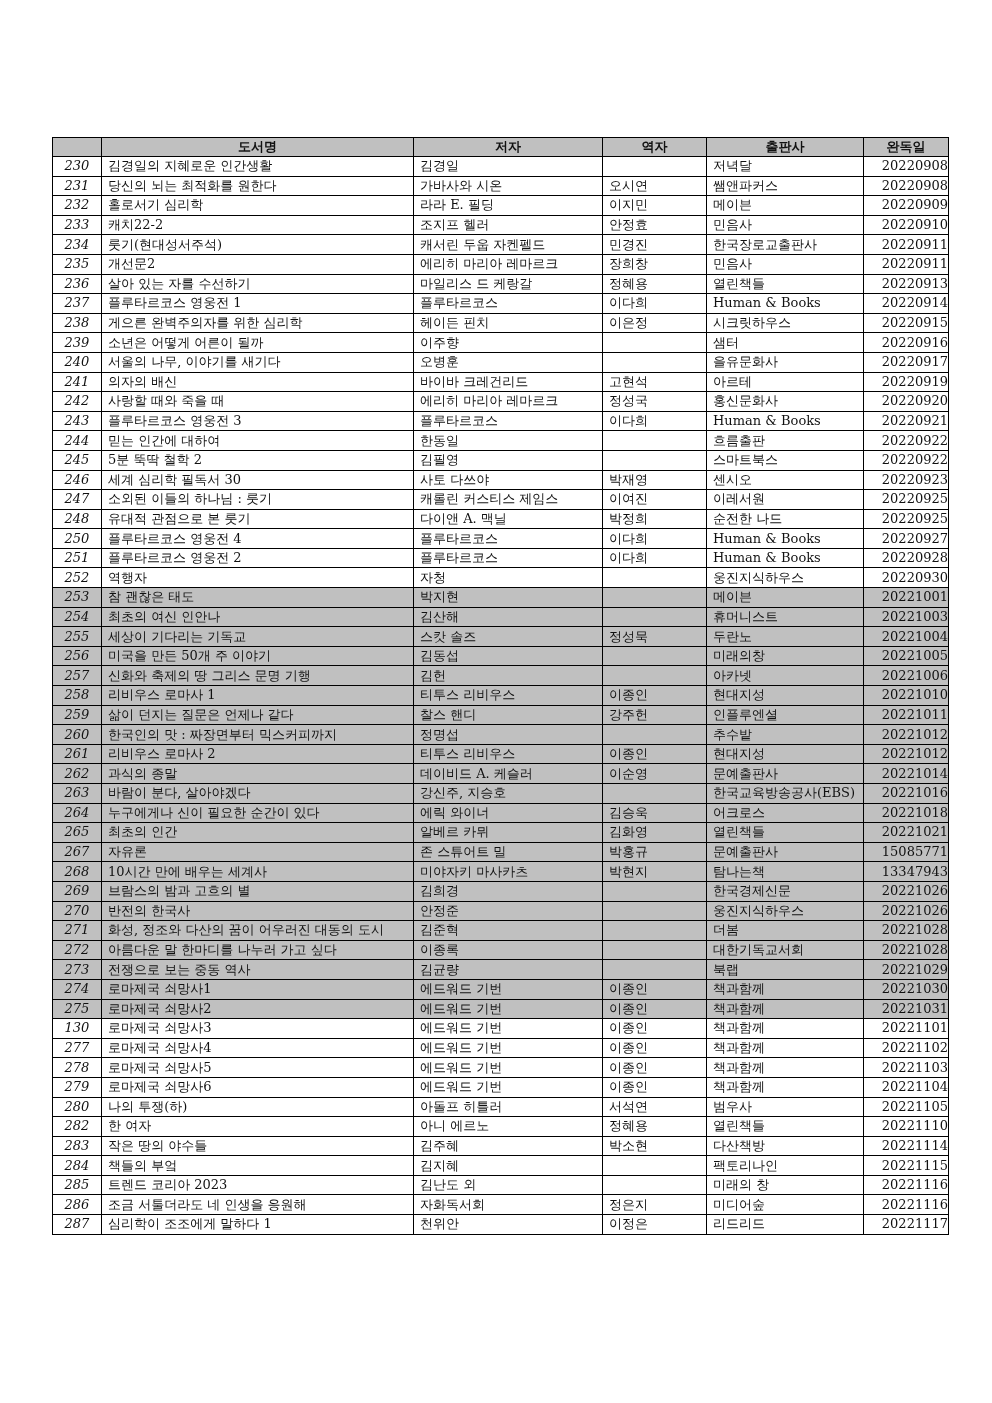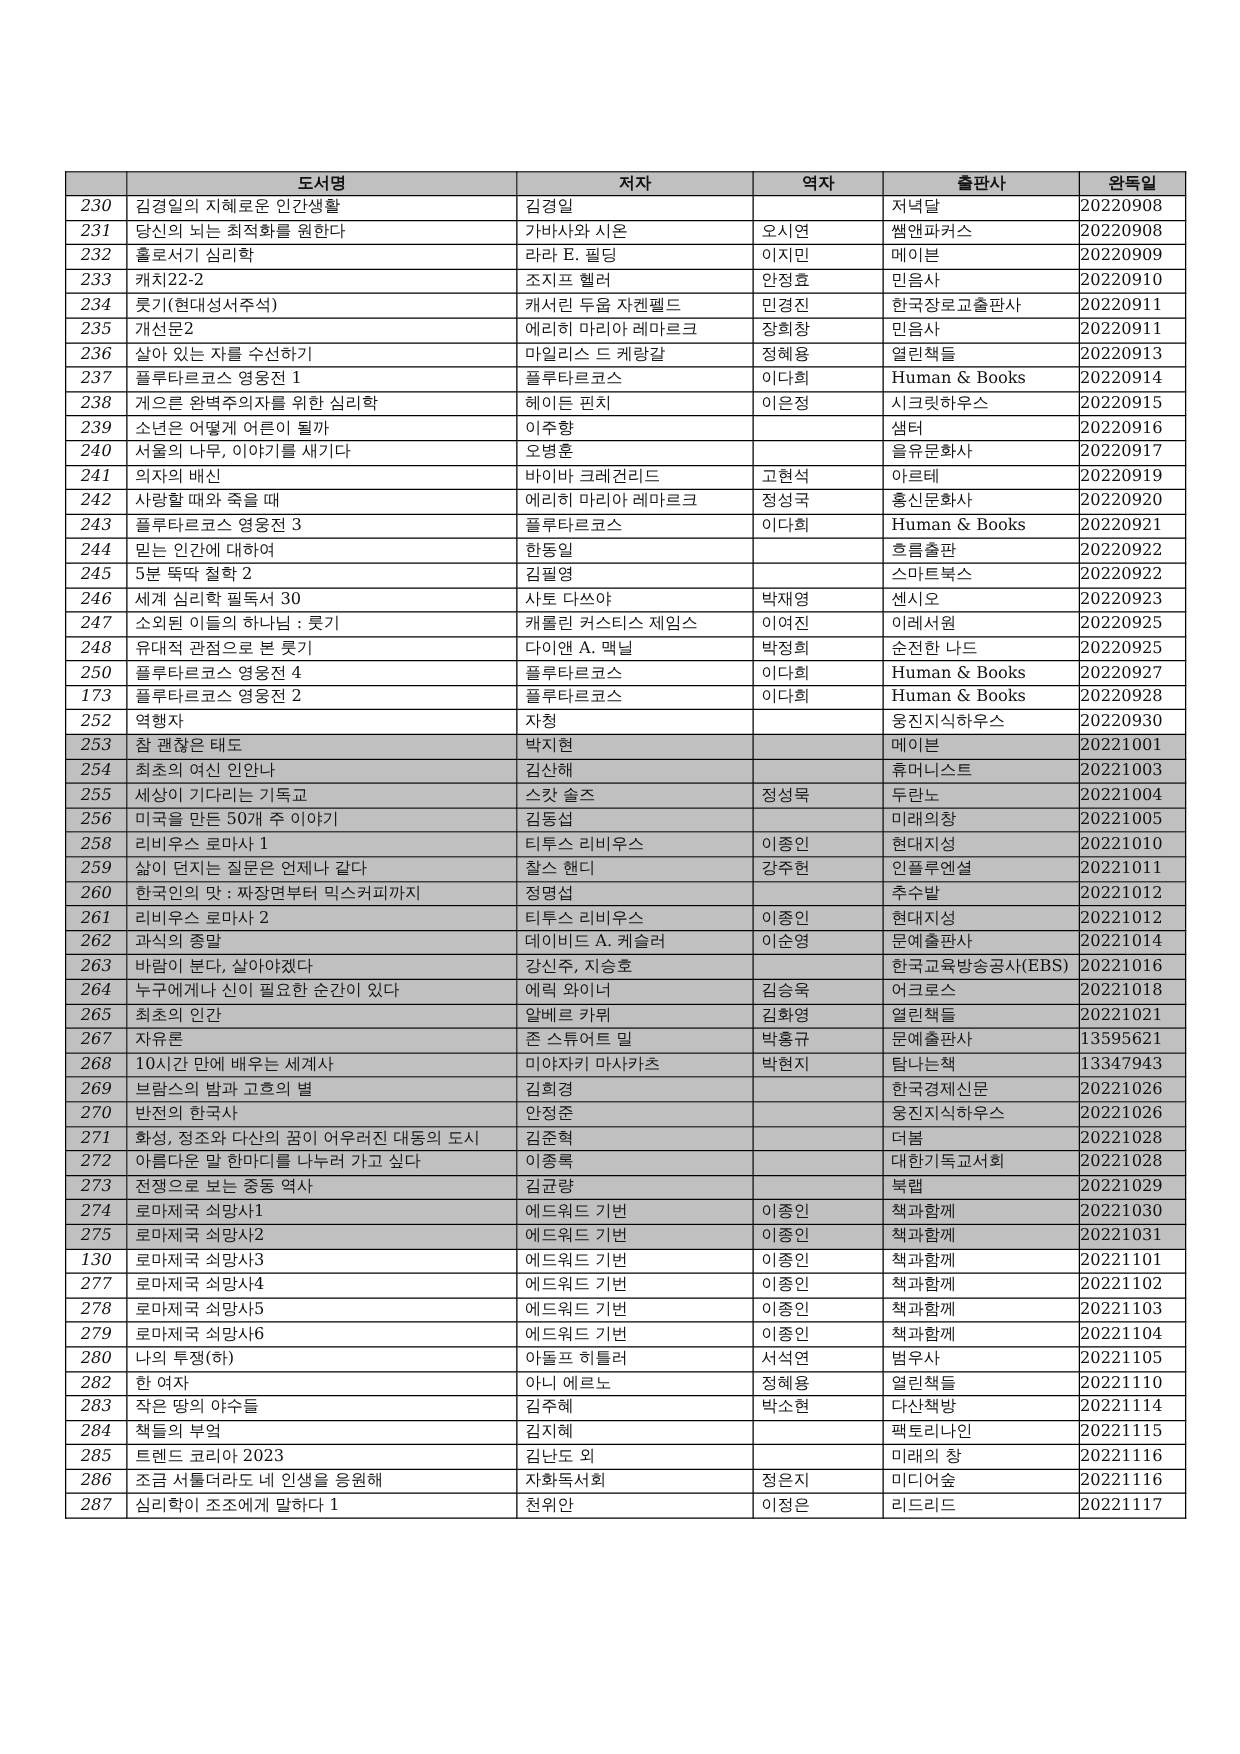--- a/index.html
+++ b/index.html
@@ -2,21 +2,21 @@
 <html><head>
 <meta charset="utf-8">
 <style>
   html, body { margin: 0; padding: 0; background: #ffffff; }
   body { width: 992px; height: 1403px; position: relative; font-family: "DejaVu Serif", "Liberation Serif", serif; }
   .page { position: absolute; left: 52px; top: 137px; width: 896px; }
   table { border-collapse: collapse; width: 896px; table-layout: fixed; font-size: 13px; color: #111; border-radius: 31px; }
   th, td { border: 1px solid #000; height: 18.6px; padding: 0 6px; white-space: nowrap; overflow: hidden; line-height: 18px; }
   th { background: #c0c0c0; font-weight: bold; text-align: center; height: 18px; }
   td.num { text-align: center; padding: 0; font-style: italic; }
-  td.date { text-align: left; padding: 0; }
+  td.date { text-align: right; padding: 0; }
   tr.shaded td { background: #c0c0c0; }
   col.c-num { width: 49px; }
   col.c-title { width: 312px; }
   col.c-author { width: 189px; }
   col.c-trans { width: 104px; }
   col.c-pub { width: 157px; }
   col.c-date { width: 85px; }
 </style>
 </head>
 <body>
@@ -196,21 +196,21 @@
         </tr>
         <tr>
           <td class="num">250</td>
           <td>플루타르코스 영웅전 4</td>
           <td>플루타르코스</td>
           <td>이다희</td>
           <td>Human &amp; Books</td>
           <td class="date">20220927</td>
         </tr>
         <tr>
-          <td class="num">173</td>
+          <td class="num">251</td>
           <td>플루타르코스 영웅전 2</td>
           <td>플루타르코스</td>
           <td>이다희</td>
           <td>Human &amp; Books</td>
           <td class="date">20220928</td>
         </tr>
         <tr>
           <td class="num">252</td>
           <td>역행자</td>
           <td>자청</td>
@@ -244,20 +244,28 @@
         </tr>
         <tr class="shaded">
           <td class="num">256</td>
           <td>미국을 만든 50개 주 이야기</td>
           <td>김동섭</td>
           <td></td>
           <td>미래의창</td>
           <td class="date">20221005</td>
         </tr>
         <tr class="shaded">
+          <td class="num">257</td>
+          <td>신화와 축제의 땅 그리스 문명 기행</td>
+          <td>김헌</td>
+          <td></td>
+          <td>아카넷</td>
+          <td class="date">20221006</td>
+        </tr>
+        <tr class="shaded">
           <td class="num">258</td>
           <td>리비우스 로마사 1</td>
           <td>티투스 리비우스</td>
           <td>이종인</td>
           <td>현대지성</td>
           <td class="date">20221010</td>
         </tr>
         <tr class="shaded">
           <td class="num">259</td>
           <td>삶이 던지는 질문은 언제나 같다</td>
@@ -313,21 +321,21 @@
           <td>김화영</td>
           <td>열린책들</td>
           <td class="date">20221021</td>
         </tr>
         <tr class="shaded">
           <td class="num">267</td>
           <td>자유론</td>
           <td>존 스튜어트 밀</td>
           <td>박홍규</td>
           <td>문예출판사</td>
-          <td class="date">13595621</td>
+          <td class="date">15085771</td>
         </tr>
         <tr class="shaded">
           <td class="num">268</td>
           <td>10시간 만에 배우는 세계사</td>
           <td>미야자키 마사카츠</td>
           <td>박현지</td>
           <td>탐나는책</td>
           <td class="date">13347943</td>
         </tr>
         <tr class="shaded">

